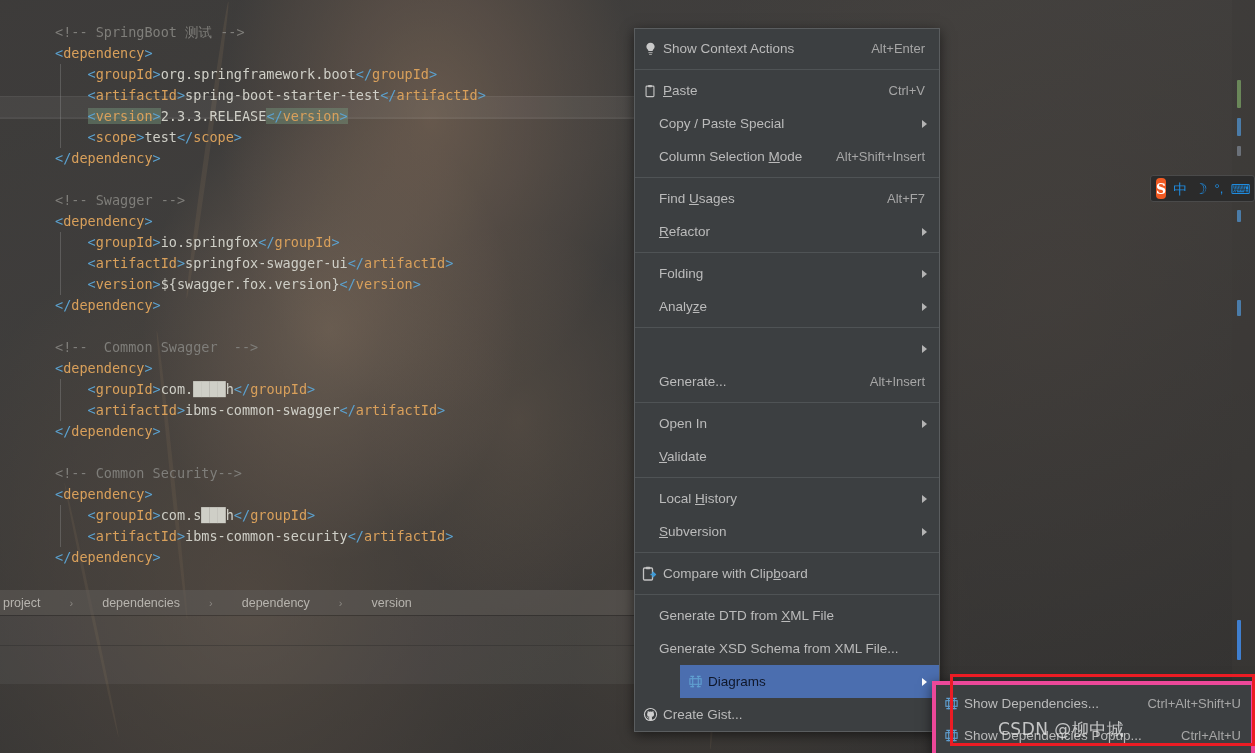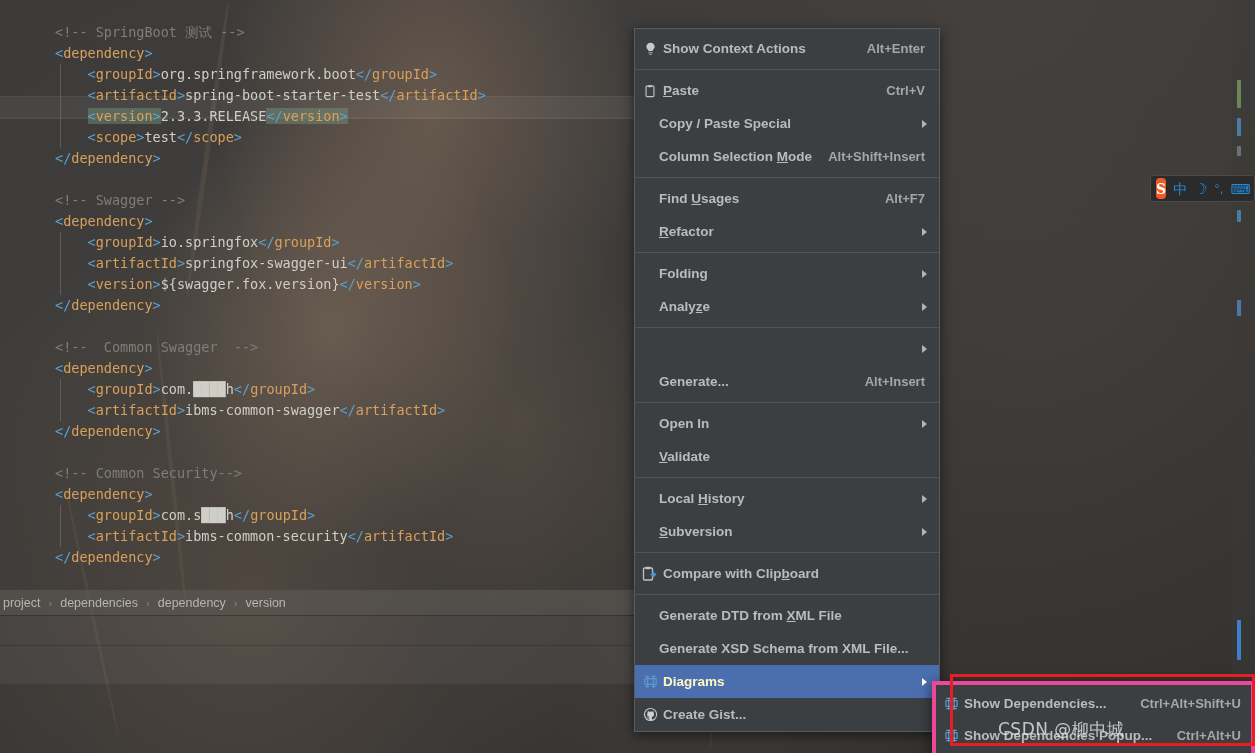--- a/index.html
+++ b/index.html
@@ -54,21 +54,21 @@
   .tag{color:#5ba2d0;}
   .tagname{color:#d9a05b;}
   .txt{color:#cfcfc7;}
   .hl-tag{background:rgba(117,151,124,.45);}
 
   
   .breadcrumb{
     position:absolute;left:0;top:590px;width:634px;height:25px;
     background:rgba(96,93,89,.55);
     display:flex;align-items:center;
-    font-size:12.5px;color:#b7b4ae;padding-left:0;
+    font-size:12.5px;color:#b7b4ae;padding-left:0;gap:21px;
   }
   .bc-item{padding:0 3px;}
   .bc-sep{color:#8a8782;font-size:11px;padding:0 5px;}
 
   
   .bottom-area{
     position:absolute;left:0;top:615px;width:634px;height:138px;
   }
   .bar-row{position:absolute;left:0;width:634px;background:rgba(255,255,255,.05);border-top:1px solid rgba(0,0,0,.25);}
 
@@ -83,35 +83,35 @@
   .ctx-menu{
     position:absolute;left:634px;top:28px;width:306px;
     background:#3c3f41;
     border:1px solid #5a5d5f;
     box-shadow:0 3px 12px rgba(0,0,0,.55);
     padding:3px 0 0 0;
     box-sizing:border-box;
   }
   .mi{
     position:relative;height:33px;display:flex;align-items:center;
-    color:#bbbbbb;font-size:13.5px;cursor:default;font-weight:bold;
+    color:#bbbbbb;font-size:13.5px;cursor:default;
   }
   .mi .mi-icon{
     width:26px;min-width:26px;display:flex;align-items:center;justify-content:center;
     margin-left:2px;
   }
   .mi .mi-label{flex:1;padding-left:0;}
   .mi.no-icon .mi-label{padding-left:24px;}
   .mi .mi-accel{color:#a6a6a6;font-size:13px;padding-right:14px;}
   .mi .mi-arrow{
     position:absolute;right:12px;top:50%;transform:translateY(-50%);
     width:0;height:0;border-left:5px solid #b4b4b4;
     border-top:4px solid transparent;border-bottom:4px solid transparent;
   }
-  .mi.sel{background:#4b6eaf;color:#fef9c3;}
+  .mi.sel{background:#4b6eaf;color:#0f172a;margin-left:45px;}
   .mi.sel .mi-arrow{border-left-color:#ffffff;}
   .mi-sep{height:1px;background:#4f5355;margin:4px 0;}
   .mn{text-decoration:underline;}
 
   
   .sub-menu{
     position:absolute;left:932px;top:681px;width:323px;
     background:#3c3f41;border:4px solid #ec4899;
     box-shadow:0 3px 12px rgba(0,0,0,.55);
     padding:2px 0;box-sizing:border-box;

